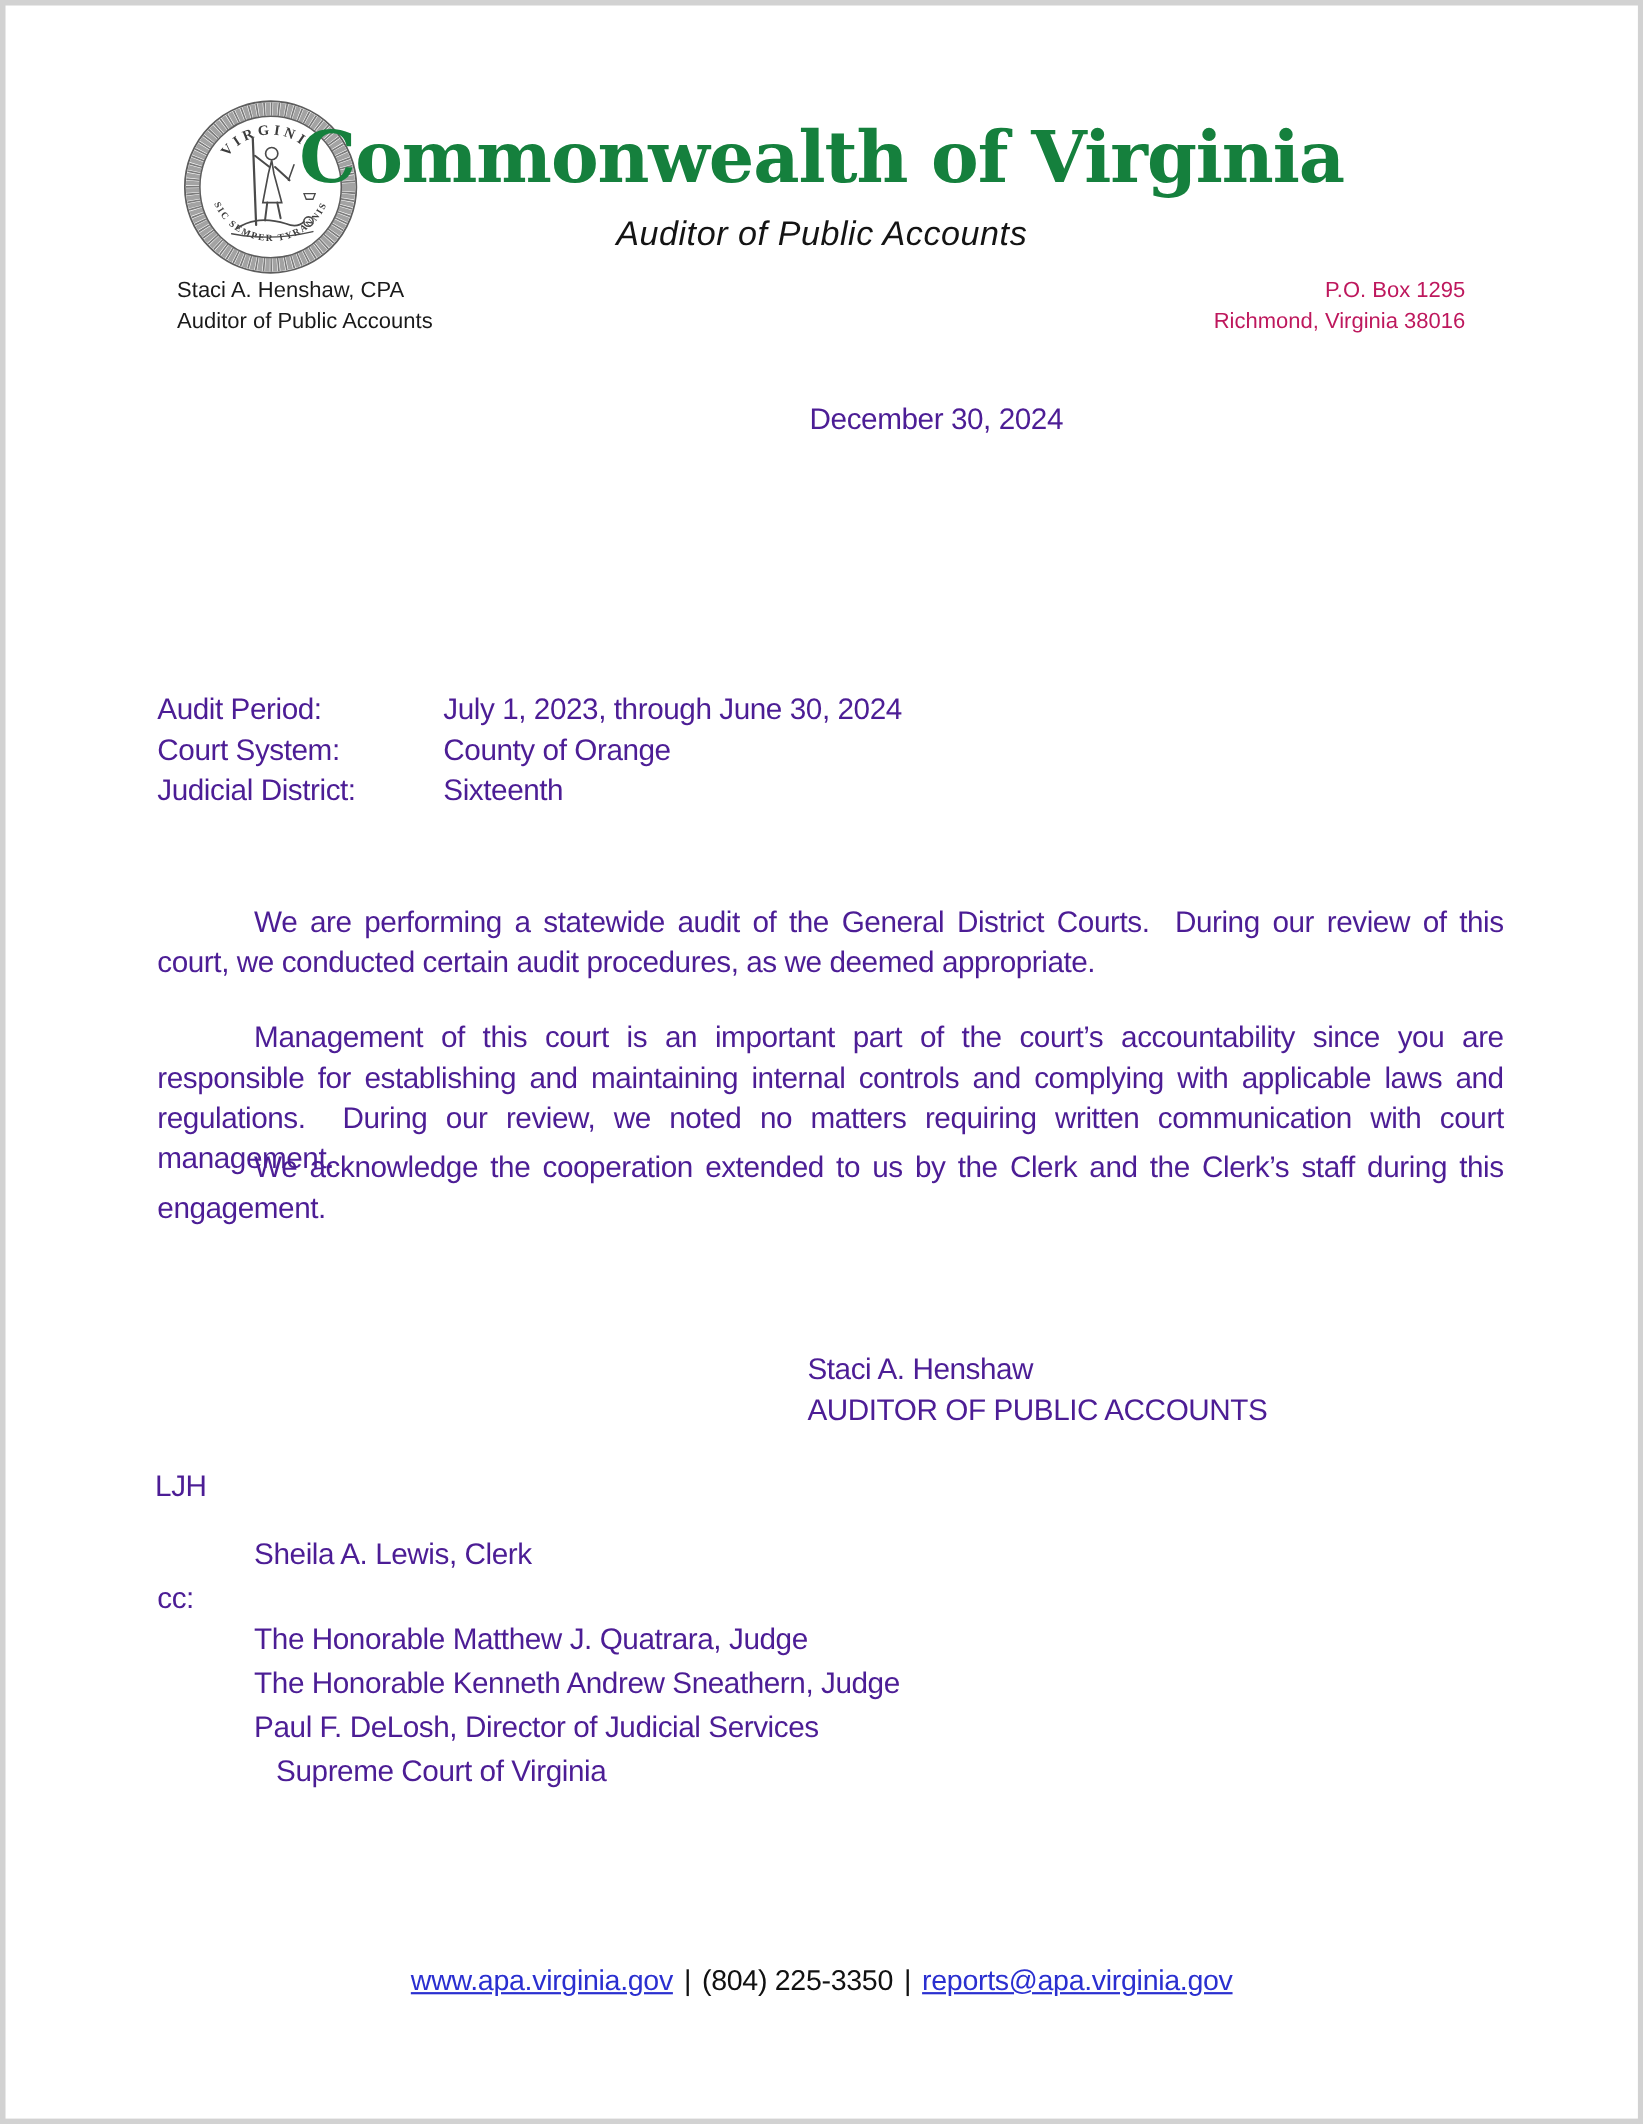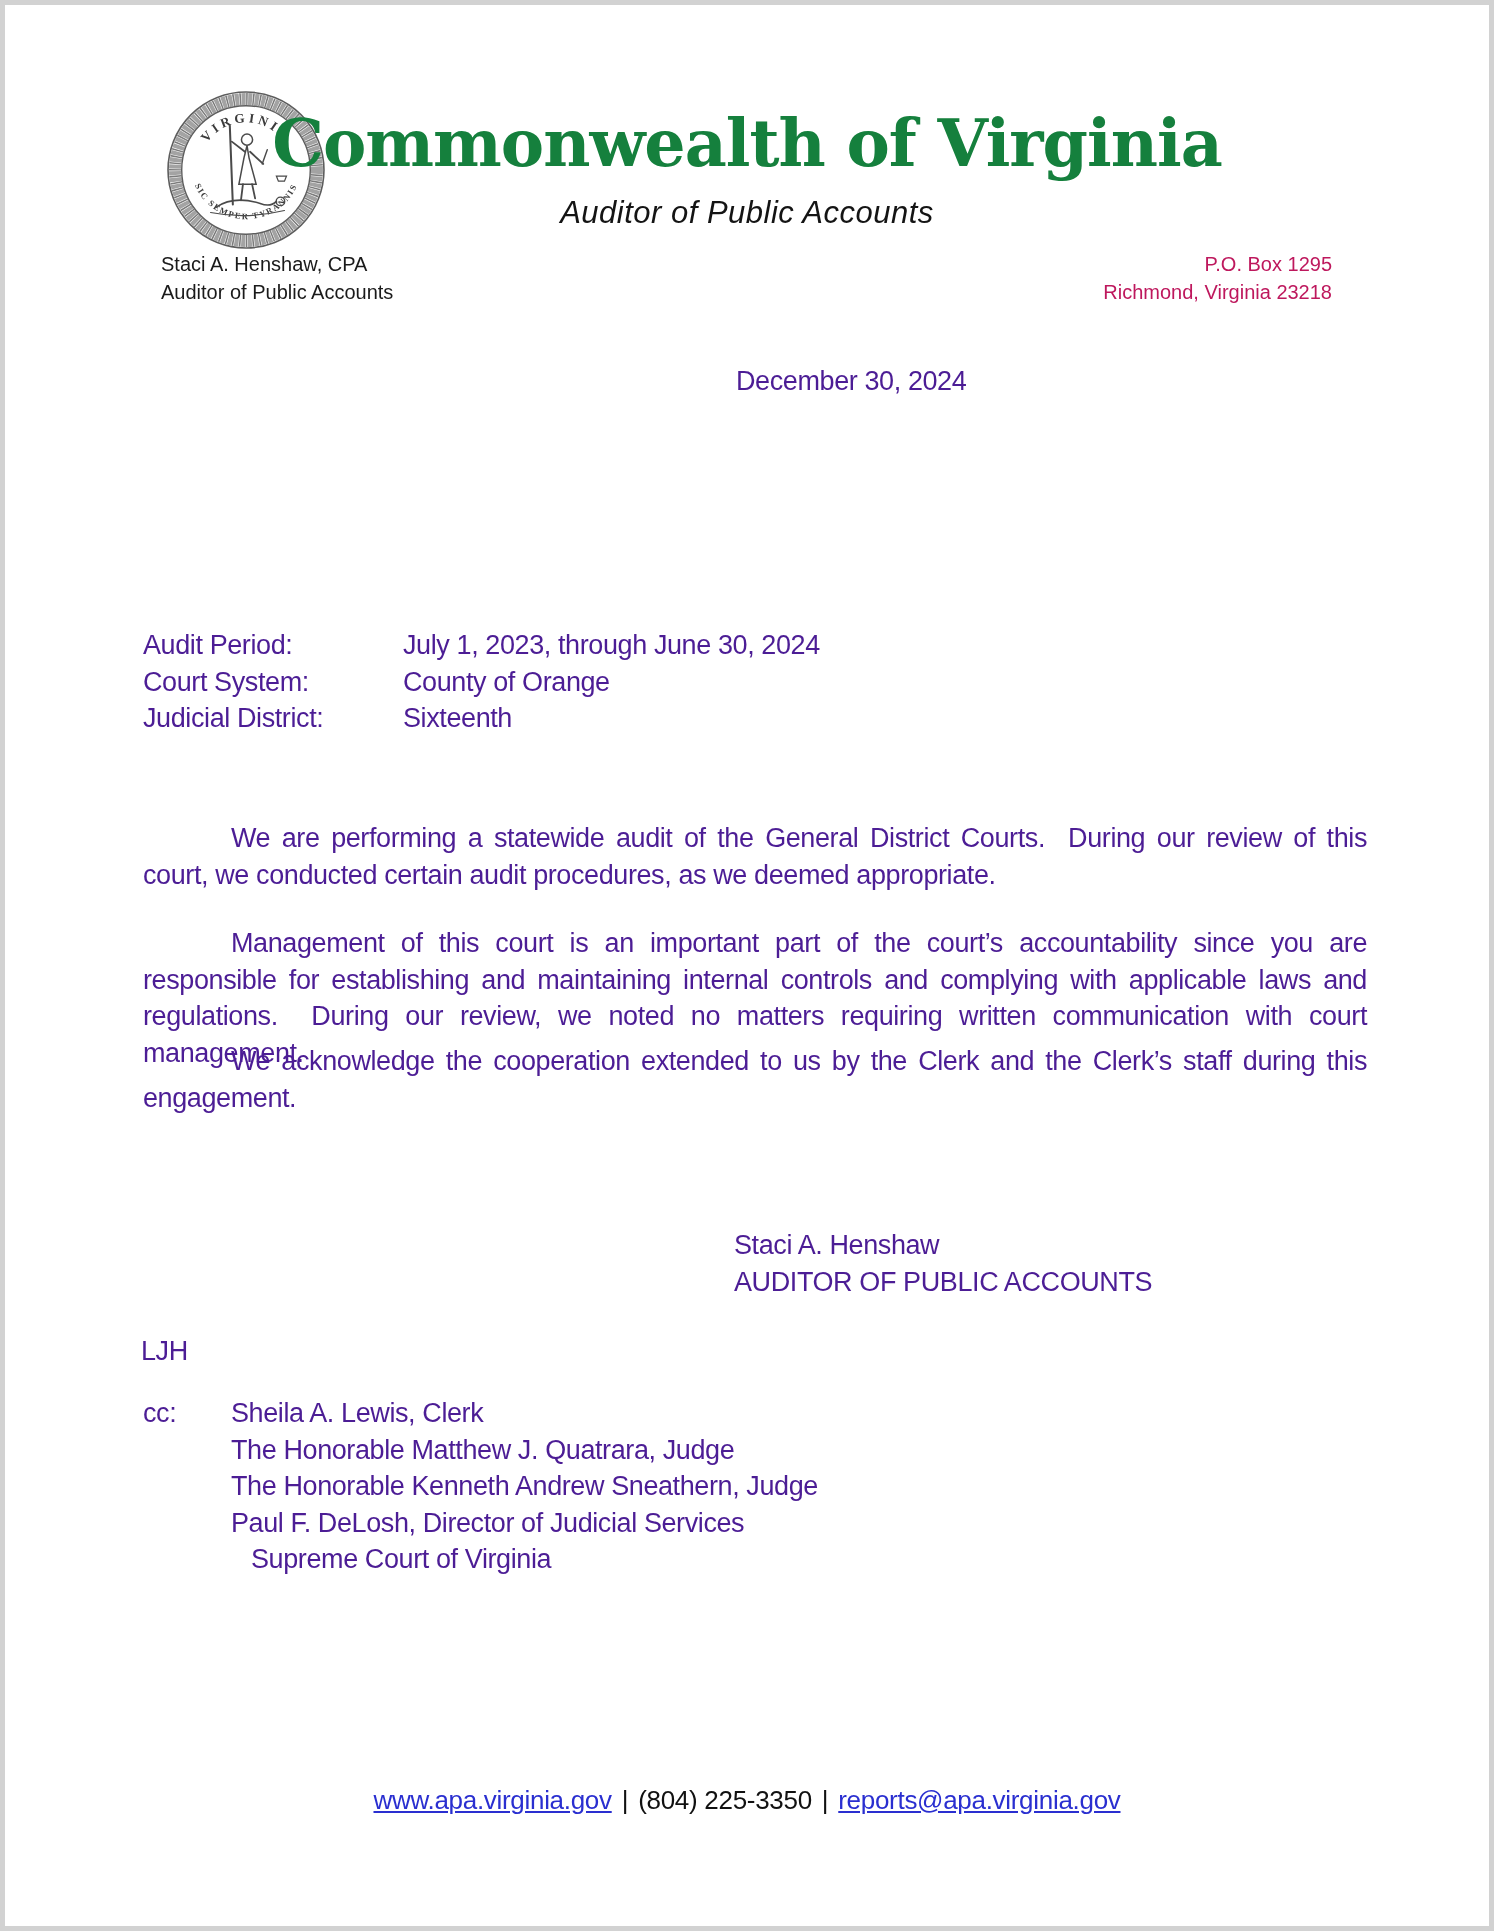--- a/index.html
+++ b/index.html
@@ -40,21 +40,21 @@
     position:absolute; left:138px; width:1224px;
     text-align:justify; text-indent:88px; white-space:pre-wrap;
   }
   .para1 { top:788px; }
   .para2 { top:893px; }
   .para3 { top:1002px;margin-top:36px; }
   .signature { position:absolute; left:729px; top:1222px; }
   .initials { position:absolute; left:136px; top:1328px; }
   .cc { position:absolute; left:138px; top:1390px; }
   .cc-row { display:flex; }
-  .cc-row .cc-lbl { width:88px; }
+  .cc-row .cc-lbl { width:88px;margin-top:40px; }
   .cc-sub { margin-left:108px; }
   
   .footer {
     position:absolute; left:0; top:1780px; width:100%; text-align:center;
     font-size:26px; letter-spacing:-0.3px; color:#111;
   }
   .footer .link { color:#2a2fd0; text-decoration:underline; cursor:pointer; }
   .footer .sep { padding:0 10px; color:#111; }
   .seal-stroke { stroke:#4a4a4a; fill:none; stroke-linecap:round; }
 </style>
@@ -97,21 +97,21 @@
   <div class="title">Commonwealth of Virginia</div>
   <div class="subtitle">Auditor of Public Accounts</div>
 
   <div class="hdr-left">
     <div>Staci A. Henshaw, CPA</div>
     <div>Auditor of Public Accounts</div>
   </div>
 
   <div class="hdr-right">
     <div>P.O. Box 1295</div>
-    <div>Richmond, Virginia 23218</div>
+    <div>Richmond, Virginia 38016</div>
   </div>
 
   <div class="date body-text">December 30, 2024</div>
 
 
   <div class="info body-text">
     <div class="info-row">
       <span class="lbl">Audit Period:</span>
       <span>July 1, 2023, through June 30, 2024</span>
     </div>

